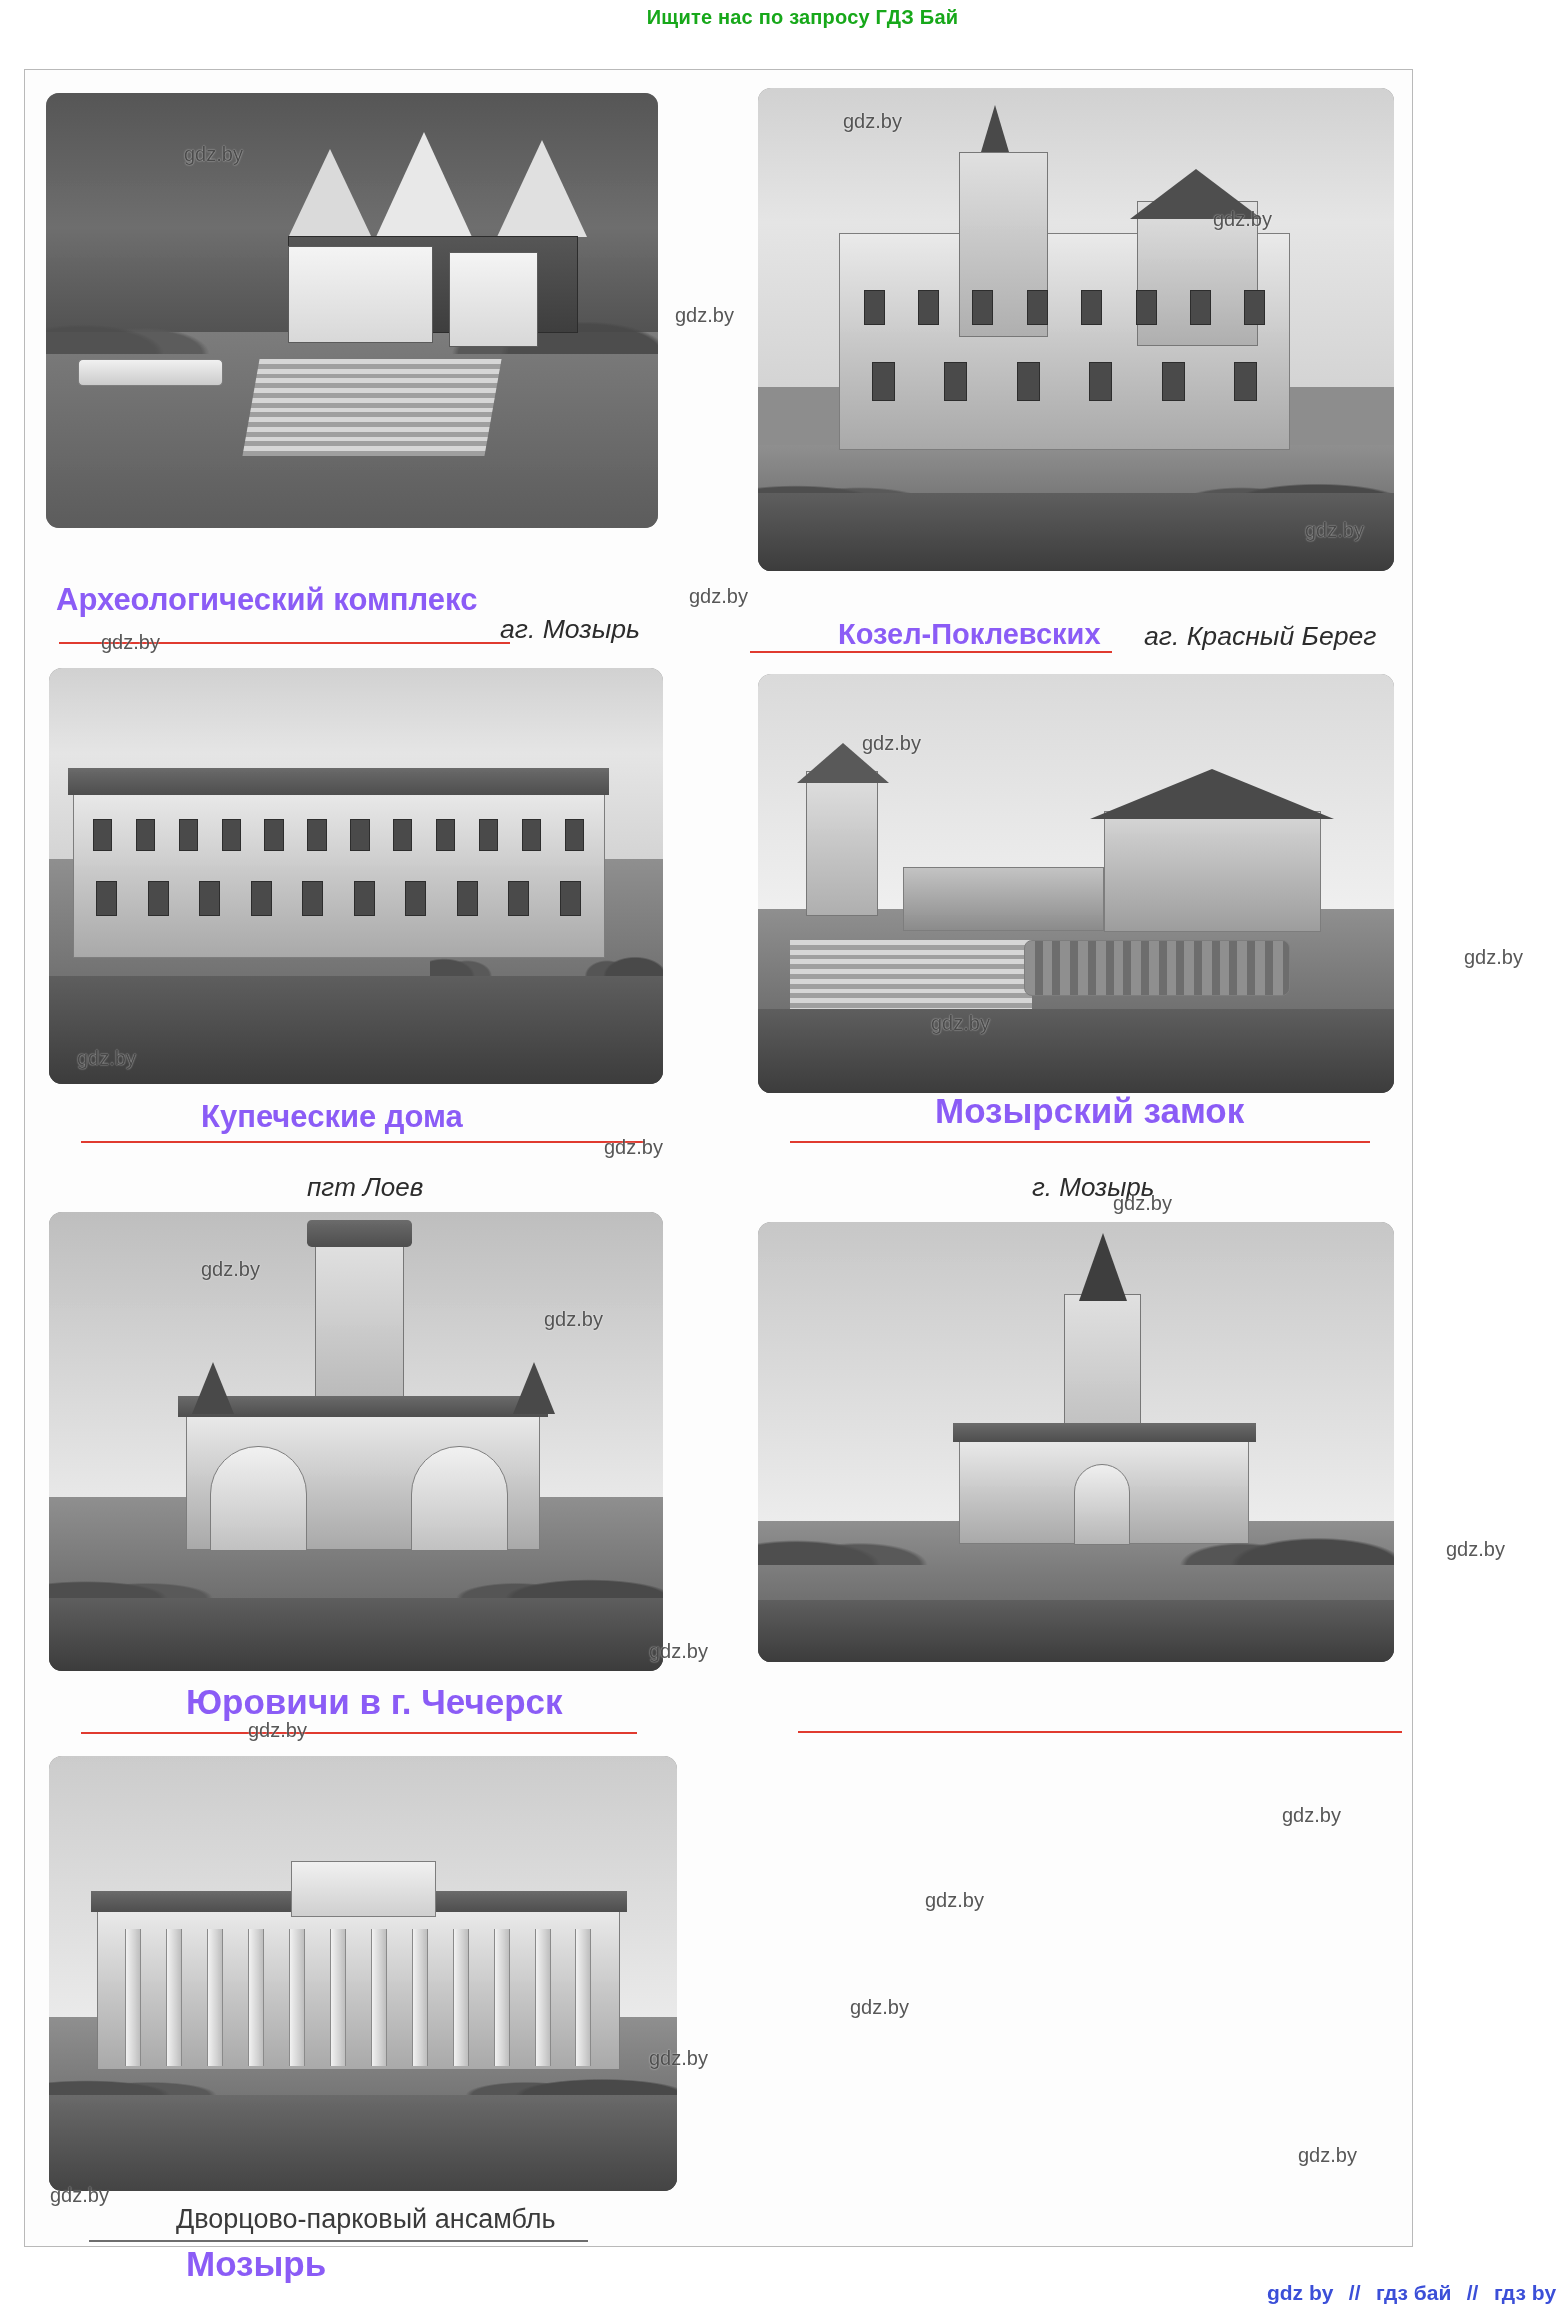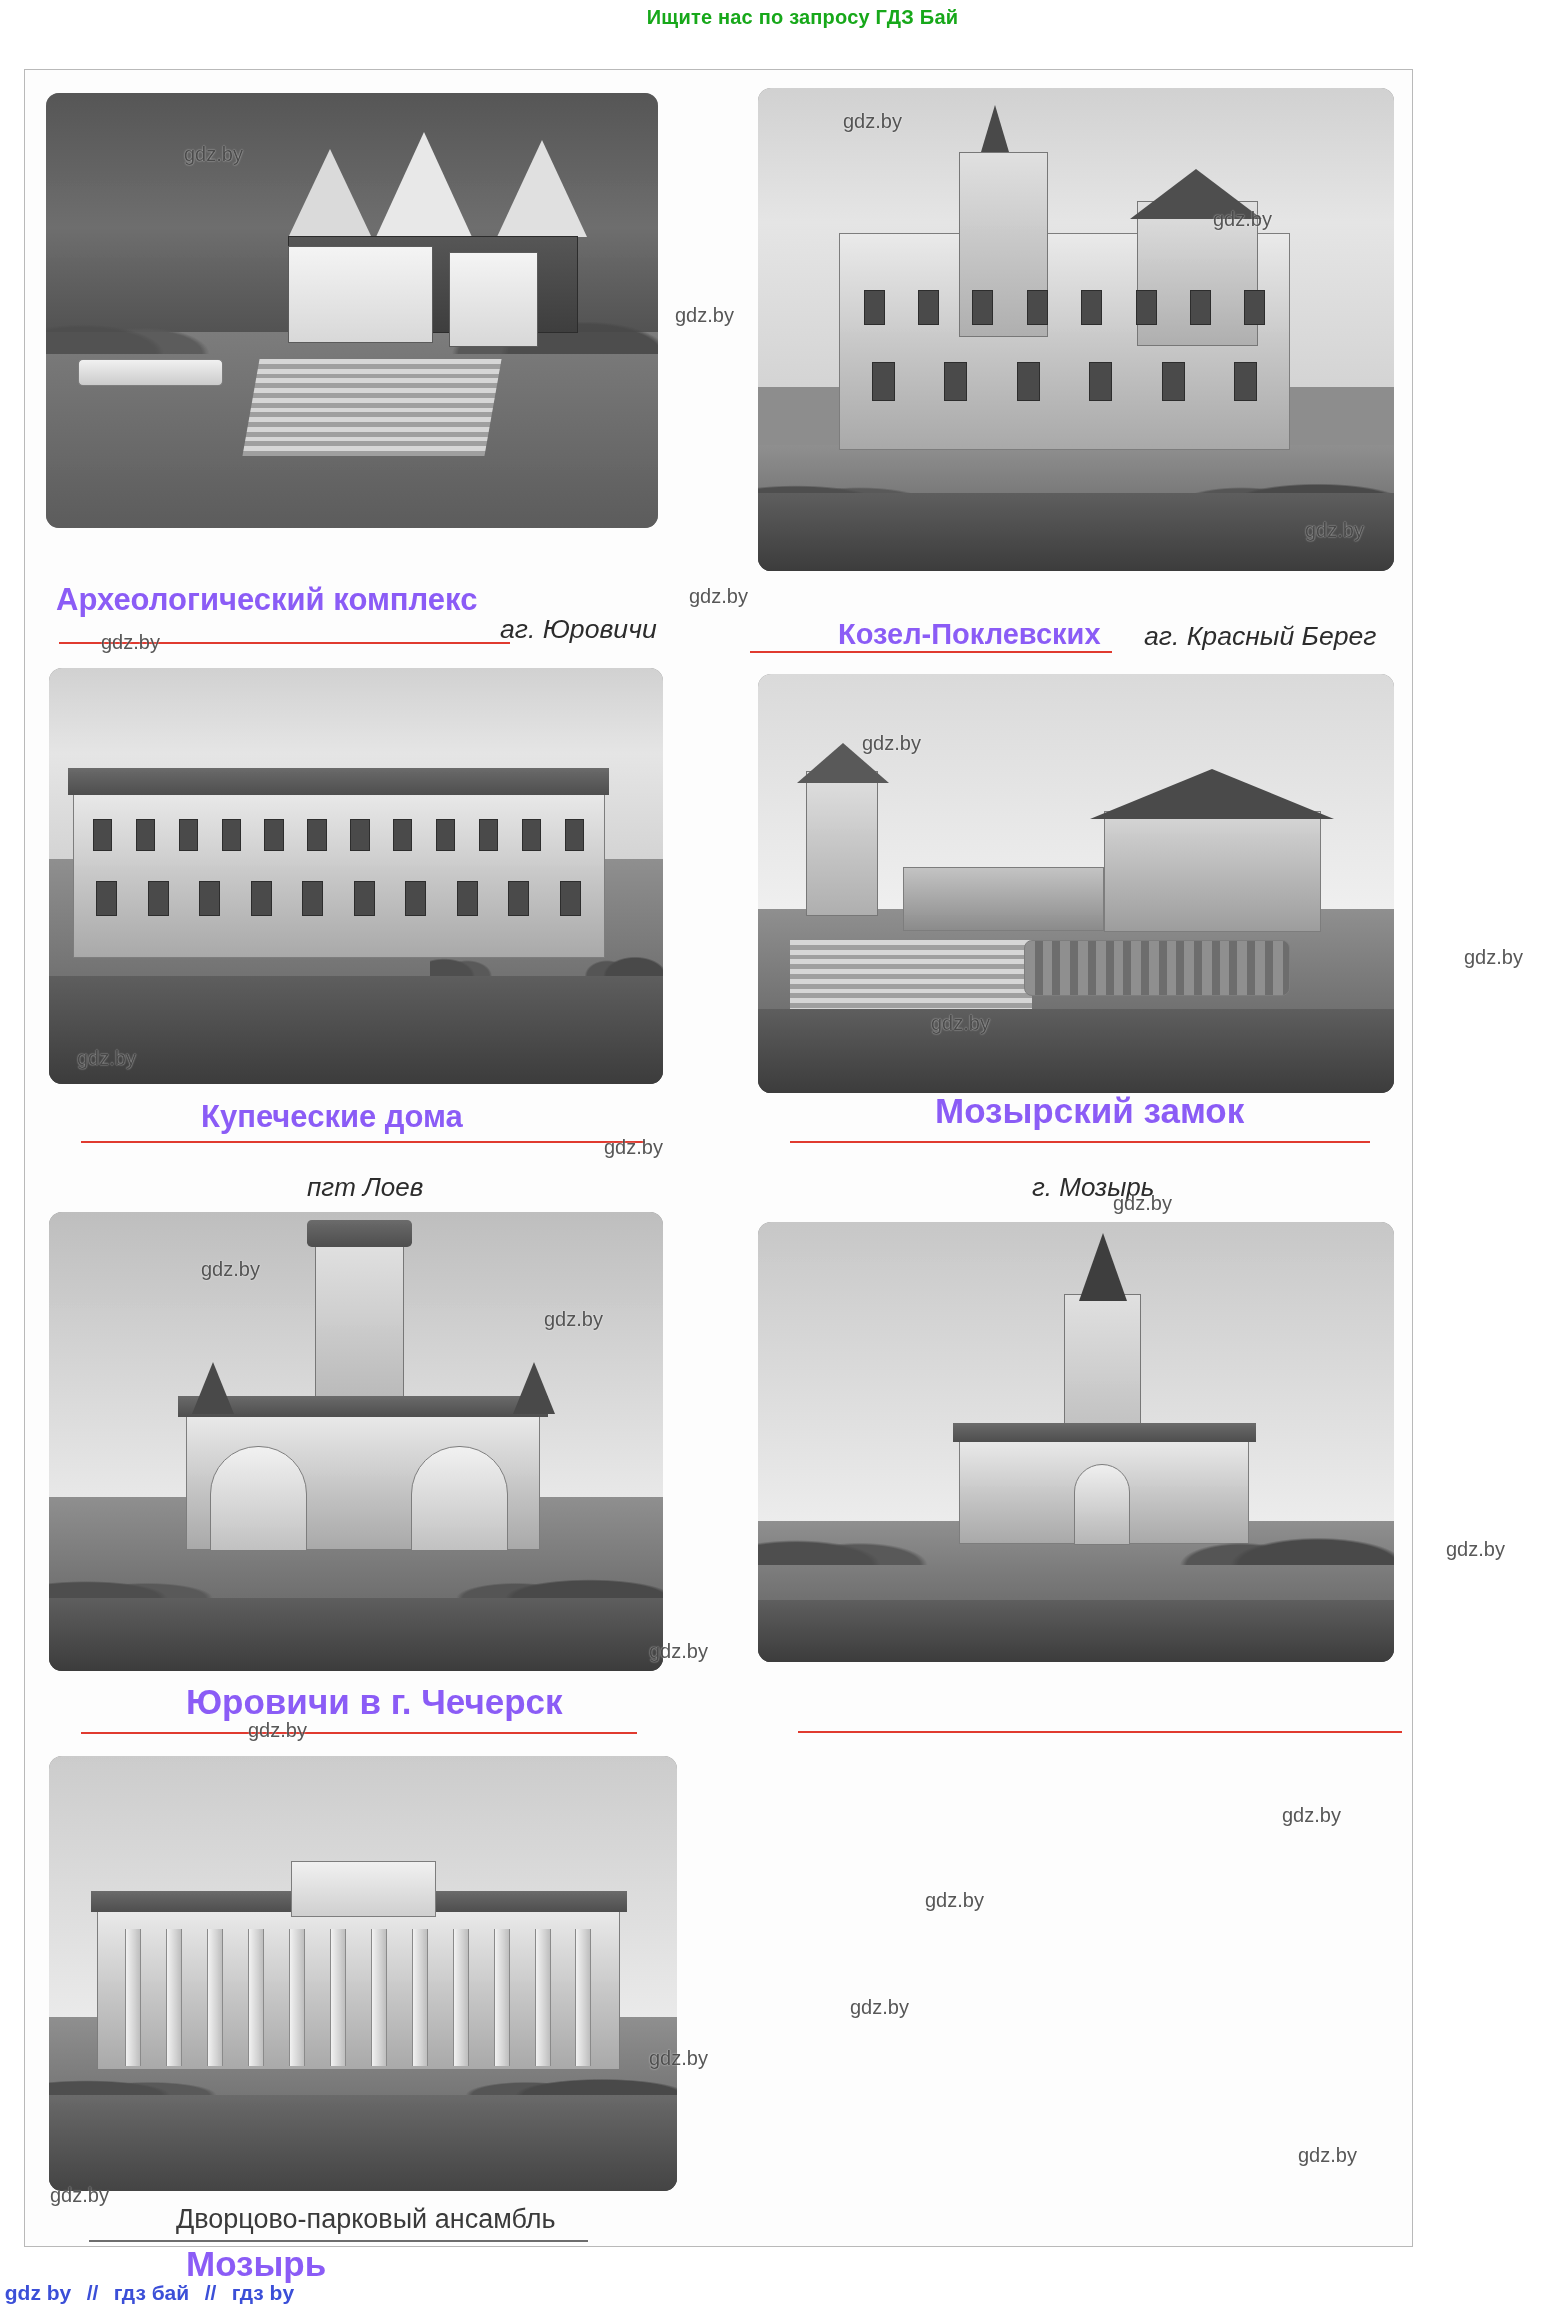--- a/index.html
+++ b/index.html
@@ -23,21 +23,21 @@
     text-align: center;
     font-size: 20px;
     font-weight: bold;
     color: #17a81a;
     letter-spacing: 0.2px;
     padding-left: 44px;
   }
   .bottom-banner {
     position: absolute;
     bottom: 14.5px; left: 0; width: 100%;
-    text-align: left;
+    text-align: right;
     font-size: 21px;
     font-weight: bold;
     color: #3b4fd8;
   }
   .bottom-banner span { margin: 0 4.8px; }
 
   
   .sheet {
     position: absolute;
     left: 24px;
@@ -190,21 +190,21 @@
         <div class="roof" style="left:330px; top:39px; width:0; height:0; border-left:48px solid transparent; border-right:48px solid transparent; border-bottom:105px solid #e6e6e6; background:none;"></div>
         <div class="roof" style="left:451px; top:47px; width:0; height:0; border-left:45px solid transparent; border-right:45px solid transparent; border-bottom:97px solid #dedede; background:none;"></div>
         <div class="bldg" style="left:242px; top:143px; width:290px; height:97px; background:linear-gradient(180deg,#575757,#3f3f3f); border-color:#2e2e2e;"></div>
         <div class="board" style="left:242px; top:153px; width:145px; height:97px;"></div>
         <div class="board" style="left:403px; top:159px; width:89px; height:95px;"></div>
         <div class="steps" style="left:205px; top:266px; width:242px; height:97px; transform:skewX(-10deg);"></div>
         <div class="bldg" style="left:32px; top:266px; width:145px; height:27px; border-radius:4.8px; background:linear-gradient(180deg,#efefef,#c9c9c9);"></div>
       </div>
     </div>
     <div class="cap" style="left:31px; top:512px; font-size:31px;">Археологический комплекс</div>
-    <div class="cap-sub" style="left:475px; top:544px; font-size:26.6px;">аг. Юровичи</div>
+    <div class="cap-sub" style="left:475px; top:544px; font-size:26.6px;">аг. Мозырь</div>
     <div class="cap-rule" style="left:34px; top:572px; width:451px;"></div>
 
     <div class="card" style="left:733px; top:17.7px; width:636px; height:483px;">
       <div class="photo">
         <div class="sky"></div>
         <div class="ground" style="height:26%;"></div>
         <div class="bldg" style="left:81px; top:145px; width:451px; height:217px;"></div>
         <div class="tower" style="left:201px; top:64px; width:89px; height:185px;"></div>
         <div class="spire" style="left:223px; top:17.7px;"></div>
         <div class="tower" style="left:379px; top:113px; width:121px; height:145px;"></div>

